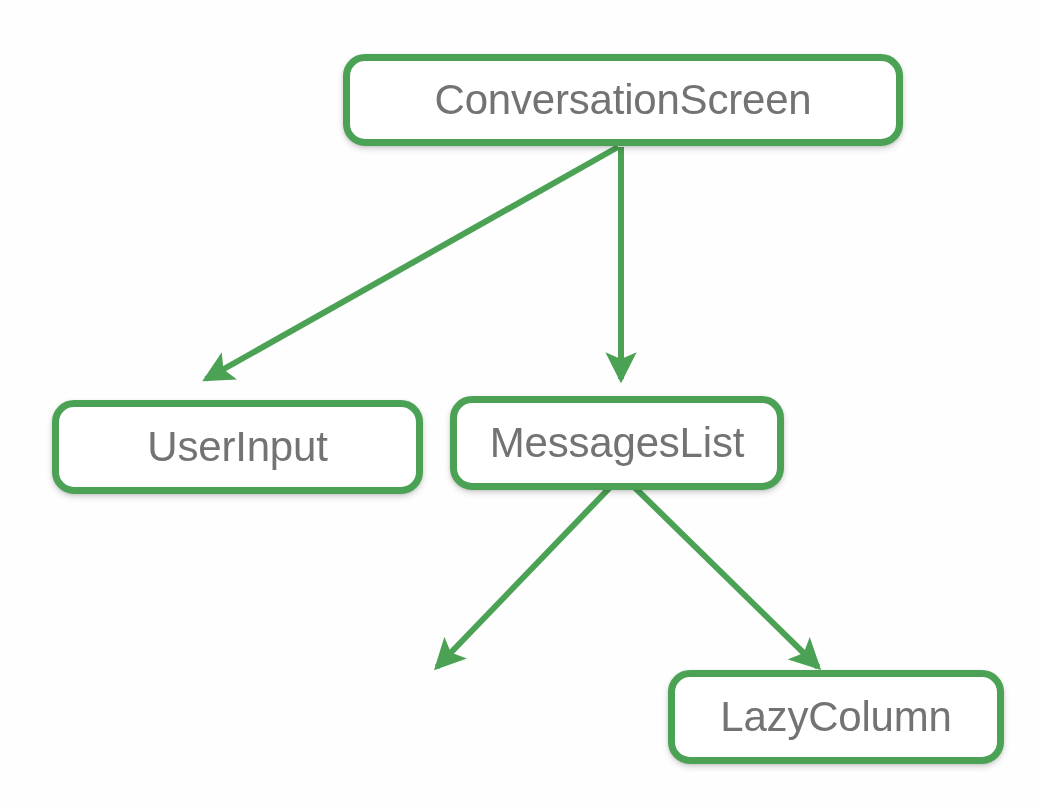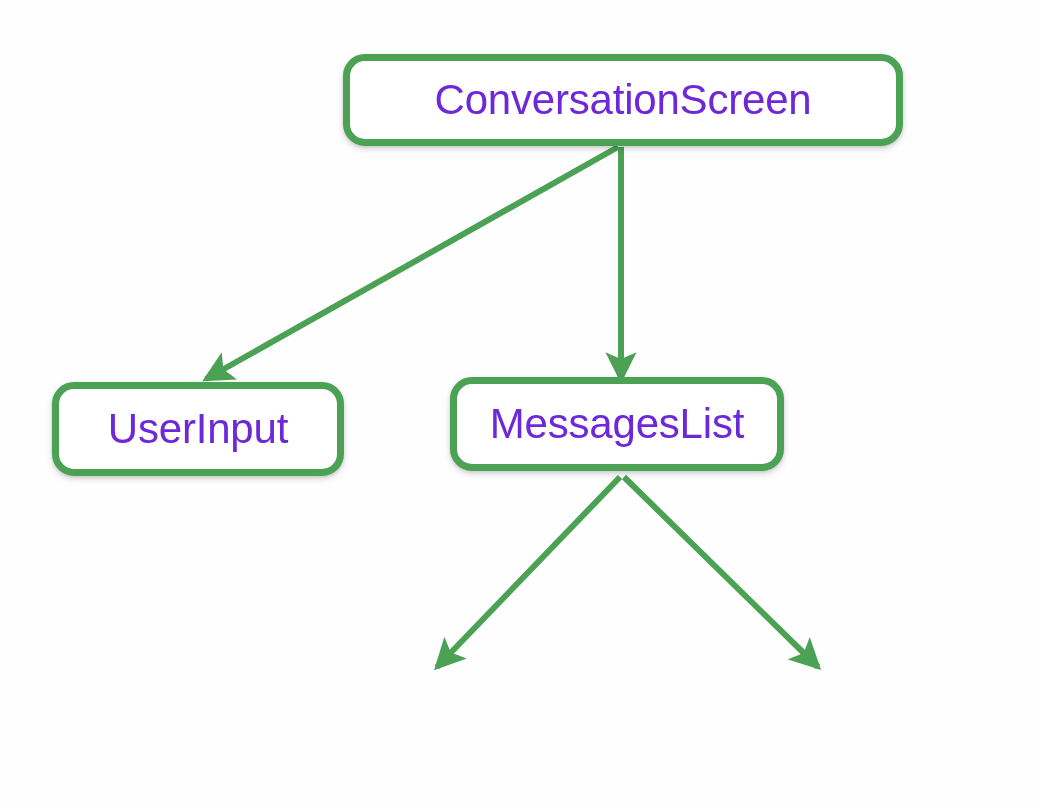--- a/index.html
+++ b/index.html
@@ -31,21 +31,21 @@
     background: #ffffff;
     border: 7px solid #4ca254;
     border-radius: 22px;
     display: flex;
     align-items: center;
     justify-content: center;
     box-shadow: 0 3px 6px rgba(0,0,0,0.16), 0 1px 3px rgba(0,0,0,0.10);
     z-index: 2;
   }
   .node-label {
-    color: #6d28d9;
+    color: #737373;
     font-family: "Liberation Sans", sans-serif;
     font-size: 42px;
     font-weight: 400;
     letter-spacing: -0.2px;
     line-height: 1;
     white-space: nowrap;
   }
 </style>
 </head>
 <body>
@@ -63,23 +63,26 @@
         <path d="M 621 147 L 621 379"></path>
         <path d="M 620 477 L 437 667"></path>
         <path d="M 624 477 L 818 667"></path>
       </g>
   </svg>
 
   <div class="node" style="left: 343px; top: 54px; width: 560px; height: 92px;">
     <span class="node-label">ConversationScreen</span>
   </div>
 
-  <div class="node" style="left: 52px; top: 382px; width: 292px; height: 94px;">
+  <div class="node" style="left: 52px; top: 400px; width: 371px; height: 94px;">
     <span class="node-label">UserInput</span>
   </div>
 
-  <div class="node" style="left: 450px; top: 377px; width: 334px; height: 94px;">
+  <div class="node" style="left: 450px; top: 396px; width: 334px; height: 94px;">
     <span class="node-label">MessagesList</span>
   </div>
 
 
+  <div class="node" style="left: 668px; top: 670px; width: 336px; height: 94px;">
+    <span class="node-label">LazyColumn</span>
+  </div>
 
 </div>
 
 </body></html>

